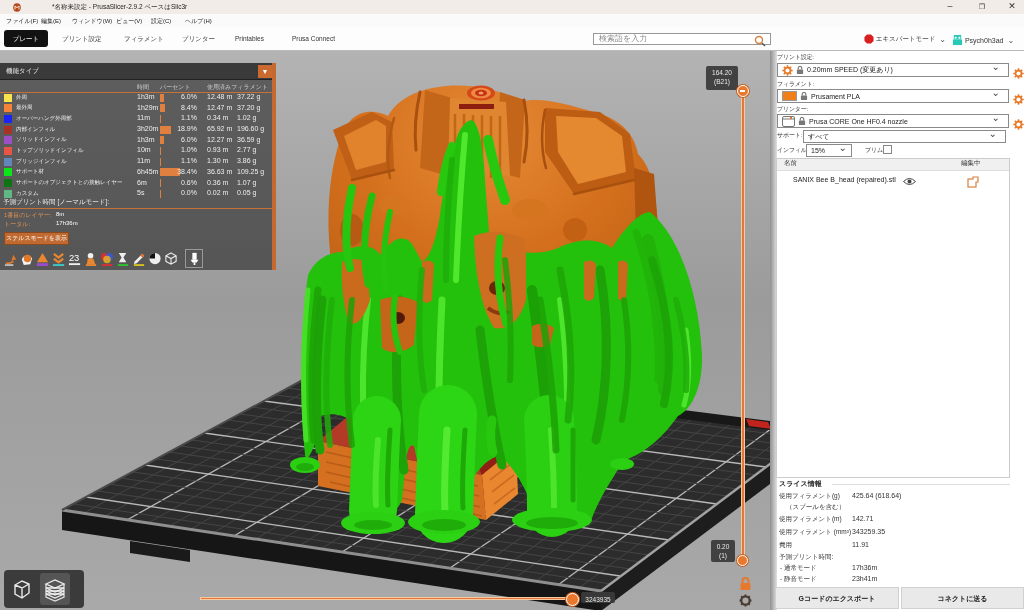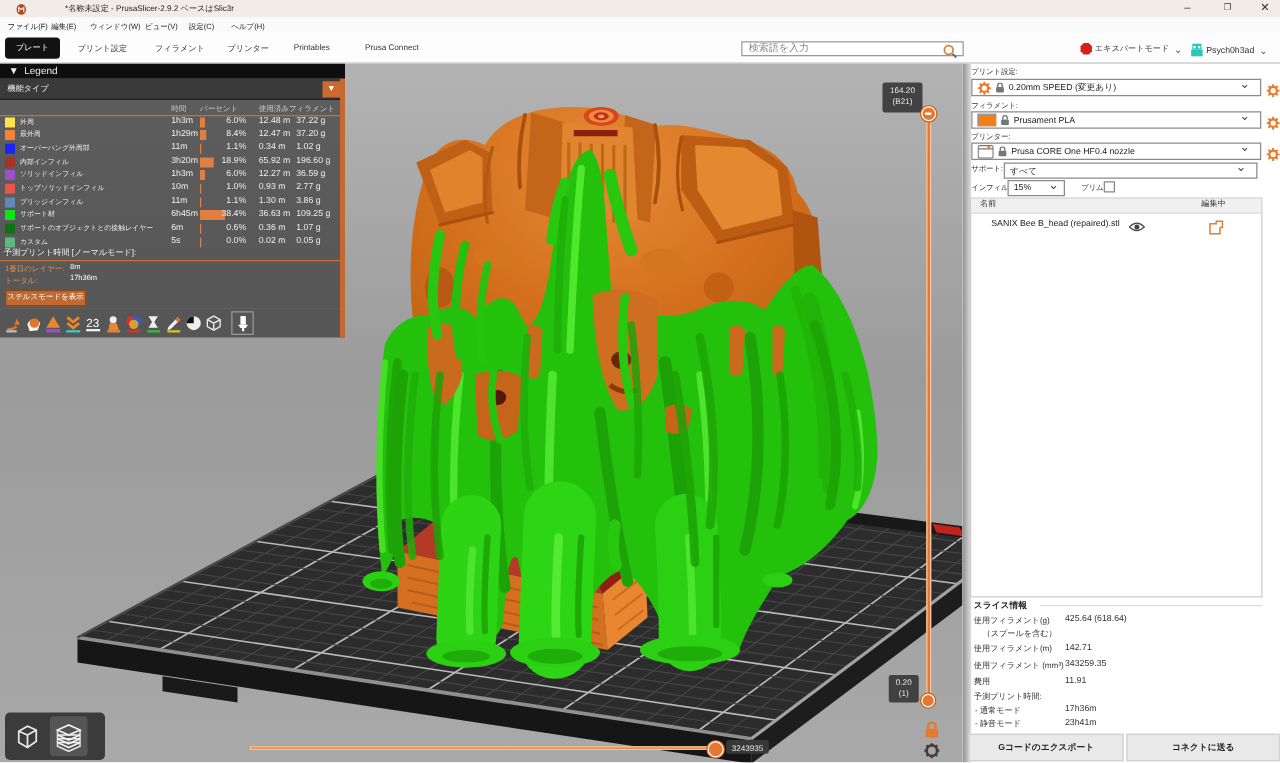--- a/index.html
+++ b/index.html
@@ -356,21 +356,20 @@
       </svg>&nbsp;エキスパートモード&nbsp;<span class="cv">⌄</span></span>
  <span id="user"><svg width="11" height="12" viewBox="0 0 12 13">
         <rect x="2" y="1" width="8" height="5" fill="#28c8b8"></rect>
         <rect x="1" y="6" width="10" height="6" fill="#28c8b8"></rect>
         <rect x="3" y="3" width="2" height="2" fill="#fff"></rect>
         <rect x="7" y="3" width="2" height="2" fill="#fff"></rect>
       </svg>&nbsp;Psych0h3ad&nbsp;<span class="cv">⌄</span></span>
 </div>
 
 <div id="legend">
- <div class="lg-head">▼&nbsp; Legend</div>
  <div class="lg-dd">
       <span>機能タイプ</span>
       <span class="ddbtn">▼</span>
     </div>
  <div class="lg-table">
   <div class="lhdr">
         <span class="tm">時間</span>
         <span class="pcth">パーセント</span>
         <span class="mh">使用済みフィラメント</span>
       </div>

